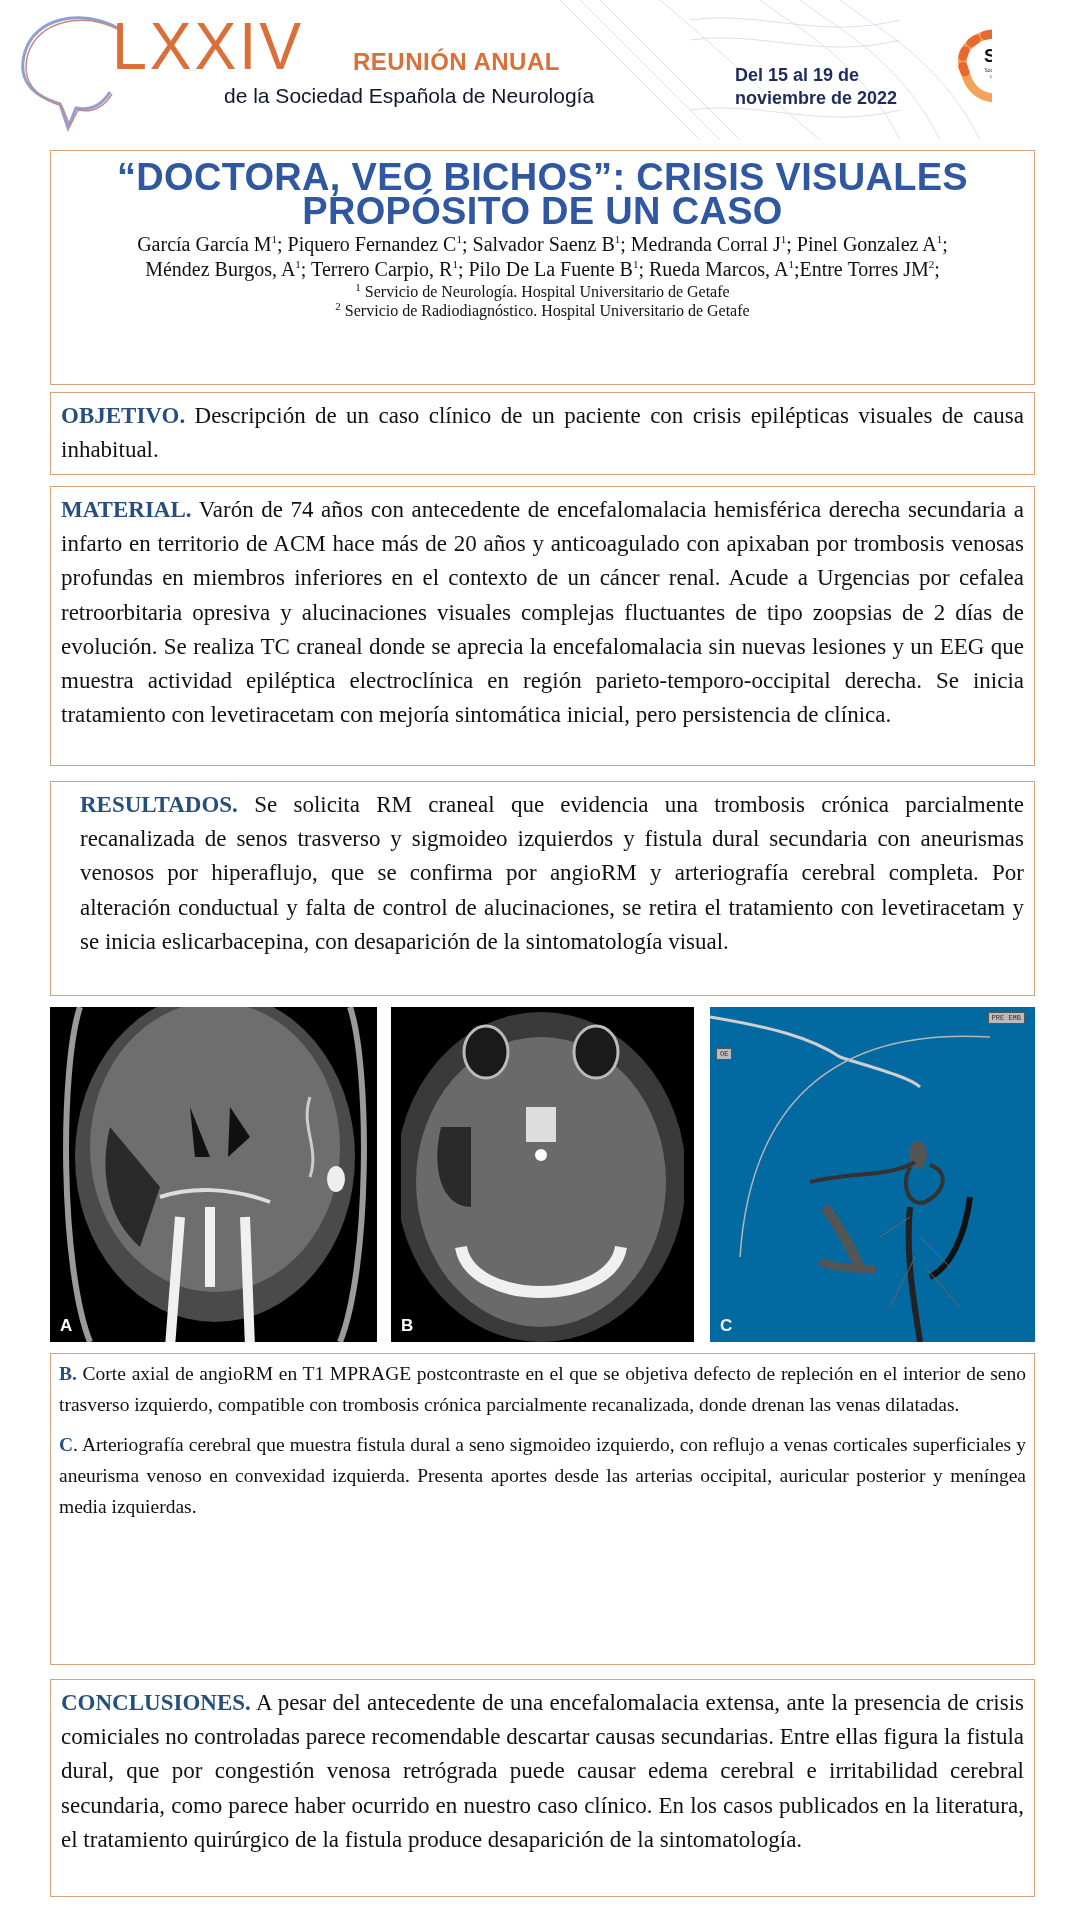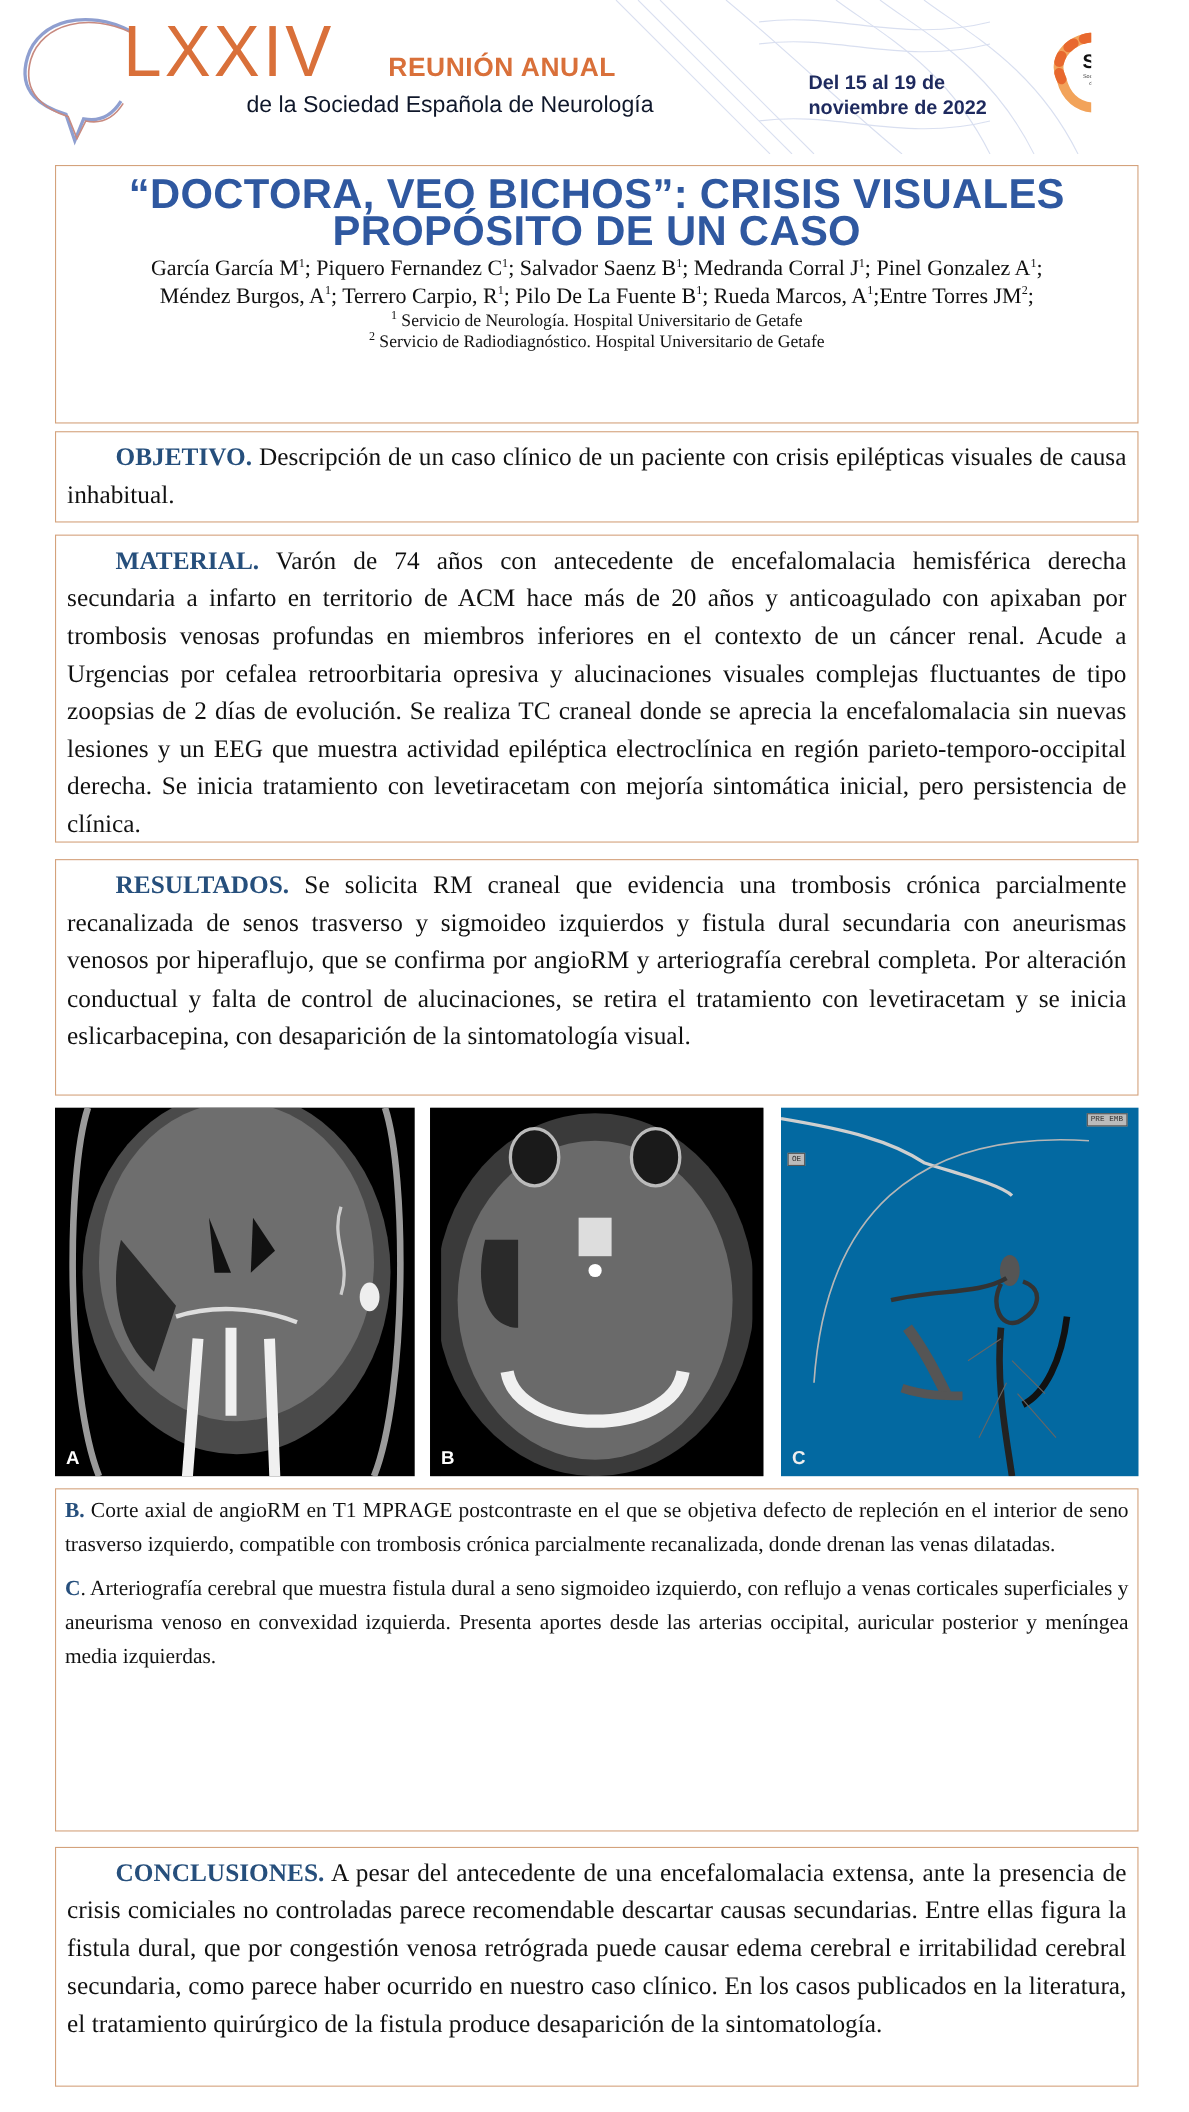--- a/index.html
+++ b/index.html
@@ -19,24 +19,24 @@
 
   
   .box { position: absolute; left: 50px; width: 985px; border: 1.5px solid #d4a27c; background: #fff; }
   .title-box { top: 150px; height: 235px; text-align: center; }
   .title { font-family: "Liberation Sans", sans-serif; font-weight: bold; font-size: 38px; line-height: 34px; color: #2f58a0; margin-top: 9px; letter-spacing: 0.3px; }
   .authors { font-size: 20px; line-height: 25px; margin-top: 4px; color: #111; }
   .authors sup, .aff sup { font-size: 11px; vertical-align: super; line-height: 0; }
   .aff { font-size: 16px; line-height: 19px; color: #111; }
 
   .text-box { padding: 6px 10px 4px 10px; font-size: 23px; line-height: 34.2px; text-align: justify; }
-  .heading { font-weight: bold; color: #264f7c; margin-left: 44px; }
+  .heading { font-weight: bold; color: #264f7c; }
   .objetivo { top: 392px; height: 83px; }
   .material { top: 486px; height: 280px; }
-  .resultados { top: 781px; height: 215px; }
+  .resultados { top: 781px; height: 215px; padding-left: 29px; }
 
   .images { position: absolute; top: 1007px; left: 50px; width: 985px; height: 335px; }
   .img { position: absolute; top: 0; height: 335px; overflow: hidden; }
   .img-a { left: 0; width: 327px; background: #000; }
   .img-b { left: 341px; width: 303px; background: #000; }
   .img-c { left: 660px; width: 325px; background: #0369a1; }
   .img-label { position: absolute; bottom: 6px; left: 10px; font-family: "Liberation Sans", sans-serif; font-weight: bold; font-size: 17px; color: #fff; }
   .img-c .img-label { color: #eee; }
   .tag { position: absolute; font-family: "Liberation Mono", monospace; font-size: 7px; color: #333; border: 1.5px solid #555; background: #bbb; padding: 0 3px; line-height: 10px; }
 

